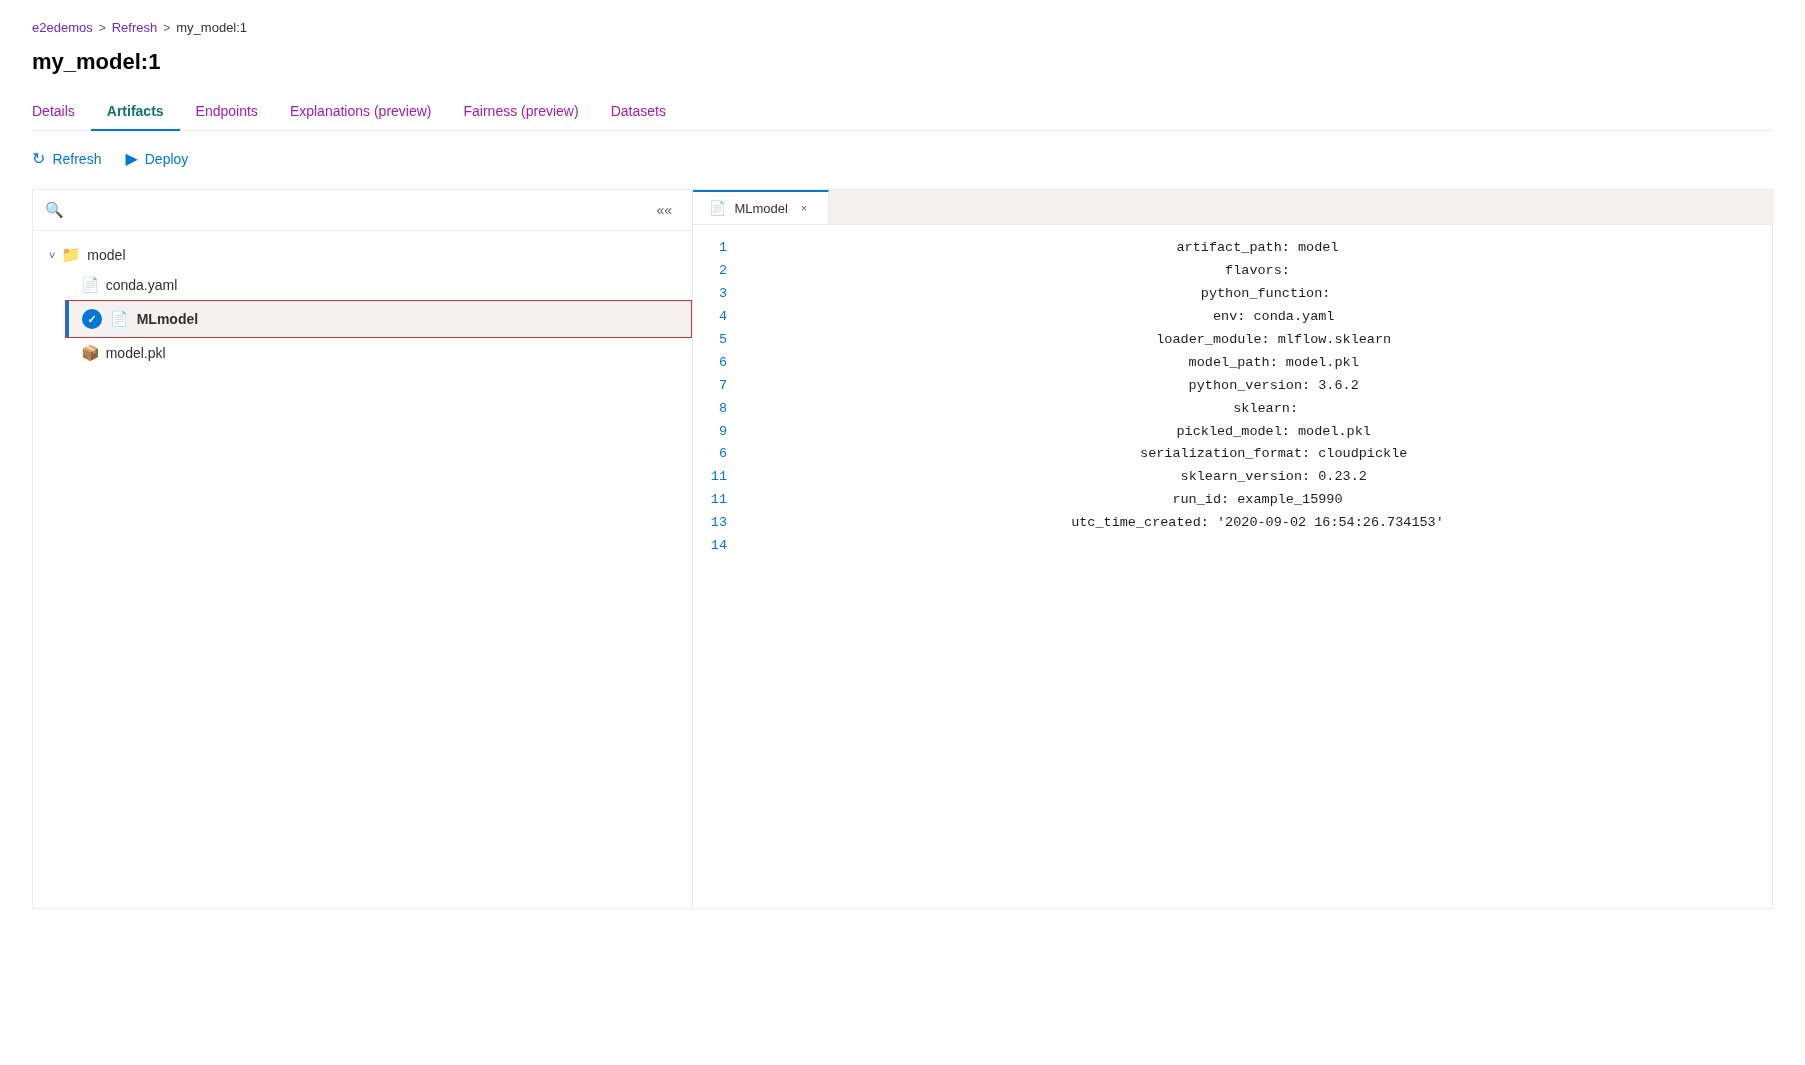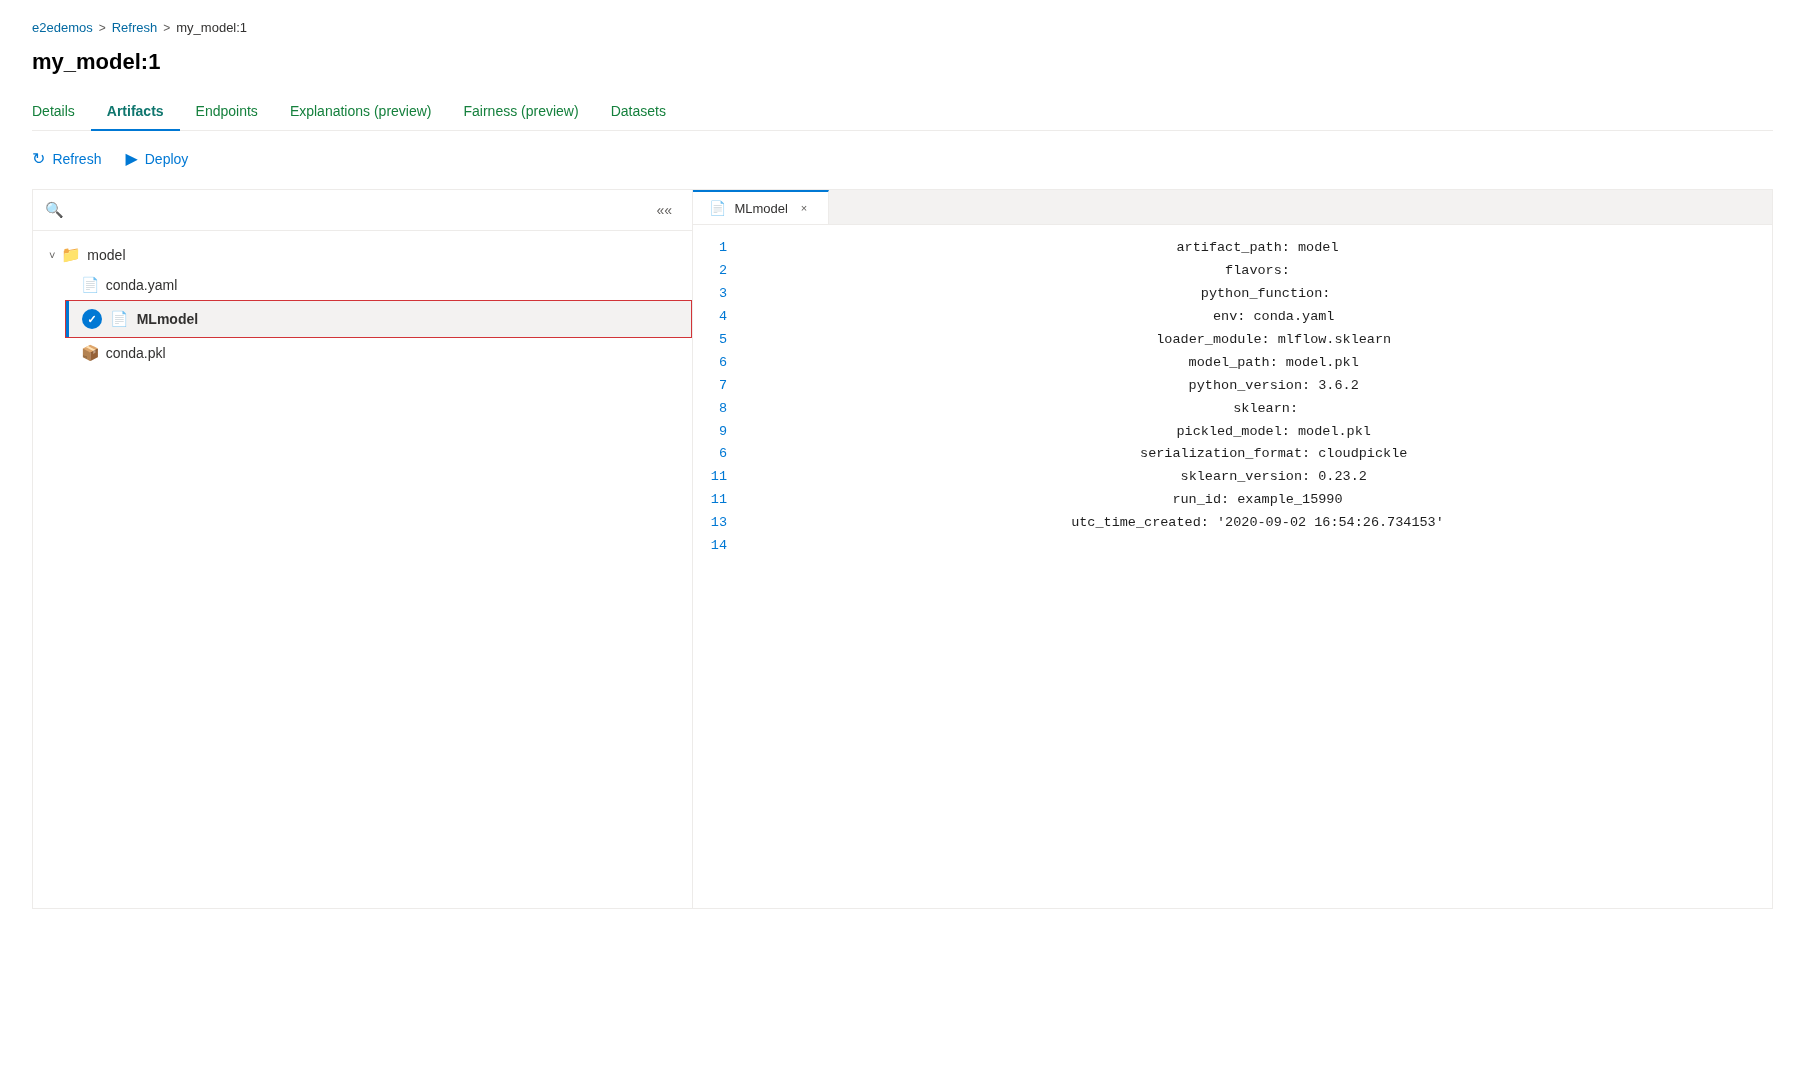--- a/index.html
+++ b/index.html
@@ -22,21 +22,21 @@
       gap: 6px;
       font-size: 13px;
       color: #0078d4;
       margin-bottom: 14px;
     }
     .breadcrumb-separator {
       color: #605e5c;
       font-size: 12px;
     }
     .breadcrumb-item {
-      color: #0369a1;
+      color: #6d28d9;
       cursor: pointer;
       text-decoration: none;
     }
     .breadcrumb-item.current {
       color: #323130;
       cursor: default;
     }
     
     .page-title {
       font-size: 22px;
@@ -48,21 +48,21 @@
     .tabs {
       display: flex;
       align-items: flex-end;
       border-bottom: 1px solid #edebe9;
       margin-bottom: 0;
       gap: 0;
     }
     .tab {
       padding: 8px 16px 10px 16px;
       font-size: 14px;
-      color: #15803d;
+      color: #a21caf;
       cursor: pointer;
       border-bottom: 2px solid transparent;
       margin-bottom: -1px;
       white-space: nowrap;
     }
     .tab:first-child {
       padding-left: 0;
     }
     .tab.active {
       color: #0f766e;
@@ -337,21 +337,21 @@
 
           <div class="selected-file-item">
             <div class="blue-left-bar"></div>
             <div class="check-circle">✓</div>
             <span class="file-icon">📄</span>
             <span>MLmodel</span>
           </div>
 
           <div class="tree-item">
             <span class="file-icon">📦</span>
-            <span>conda.pkl</span>
+            <span>model.pkl</span>
           </div>
 
         </div>
       </div>
     </div>
 
     <div class="right-panel">
 
       <div class="editor-tabs">
         <div class="editor-tab">

